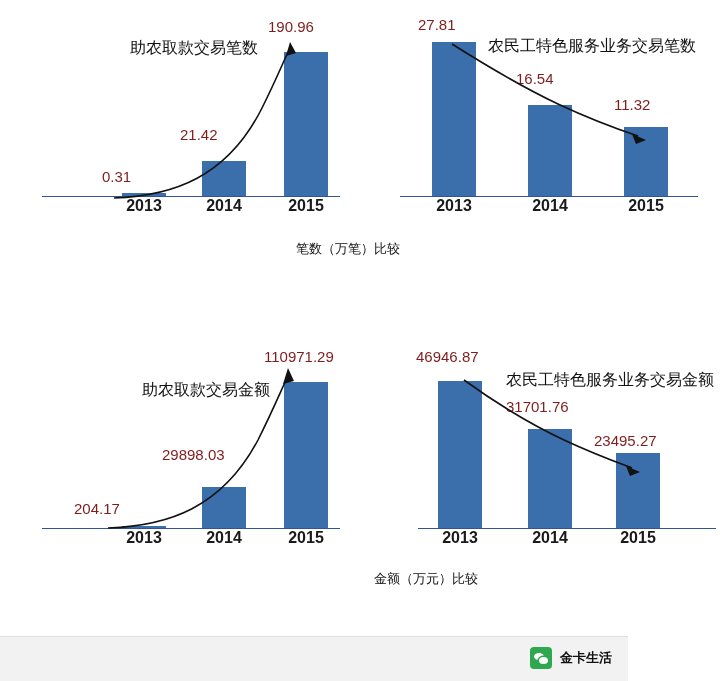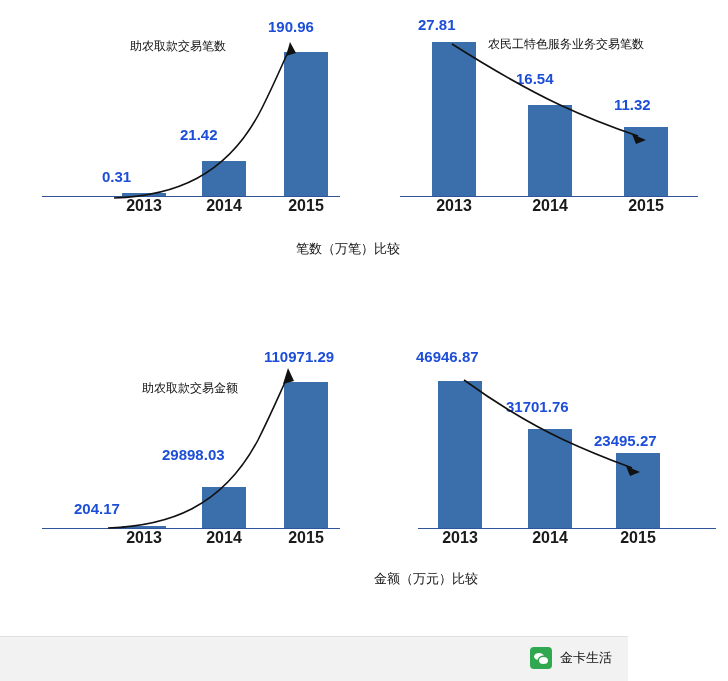--- a/index.html
+++ b/index.html
@@ -56,27 +56,27 @@
     bottom: 8px;
     width: 60px;
     text-align: center;
     font-size: 16px;
     color: #1a1a1a;
     font-weight: bold;
   }
   .value-label {
     position: absolute;
     font-size: 15px;
-    color: #1d4ed8;
-    font-weight: bold;
+    color: #7f1d1d;
+    font-weight: normal;
     white-space: nowrap;
   }
   .series-label {
     position: absolute;
-    font-size: 12px;
+    font-size: 16px;
     color: #111;
     white-space: nowrap;
   }
   .caption {
     position: absolute;
     font-size: 13px;
     color: #111;
     white-space: nowrap;
   }
   #caption-top {
@@ -102,20 +102,21 @@
     pointer-events: none;
   }
   .footer-bar {
     position: absolute;
     left: 0;
     bottom: 0;
     width: 628px;
     height: 44px;
     background: #f2f2f2;
     border-top: 1px solid #e0e0e0;
+    font-weight: bold;
   }
   .footer-inner {
     position: absolute;
     right: 16px;
     top: 10px;
     display: flex;
     align-items: center;
     gap: 8px;
   }
   .wechat-icon {
@@ -223,20 +224,21 @@
       <div class="bar" style="left:40px;  height:148px;"></div>
       <div class="bar" style="left:130px; height:100px;"></div>
       <div class="bar" style="left:218px; height:76px;"></div>
       <div class="axis-line"></div>
       <div class="tick-label" style="left:32px;">2013</div>
       <div class="tick-label" style="left:122px;">2014</div>
       <div class="tick-label" style="left:210px;">2015</div>
       <div class="value-label" style="left:18px;  top:8px;">46946.87</div>
       <div class="value-label" style="left:108px; top:58px;">31701.76</div>
       <div class="value-label" style="left:196px; top:92px;">23495.27</div>
+      <div class="series-label" style="left:108px; top:30px;">农民工特色服务业务交易金额</div>
       <svg class="arrow-svg" viewBox="0 0 330 215">
         <path d="M66 40 C 102 66, 132 84, 166 100 C 196 114, 218 122, 234 128" stroke="#111" stroke-width="1.6" fill="none"></path>
         <polygon points="242,132 228,126, 232,136" fill="#111"></polygon>
       </svg>
     </div>
   </div>
 
   <div class="caption" id="caption-bottom">金额（万元）比较</div>
 
 

